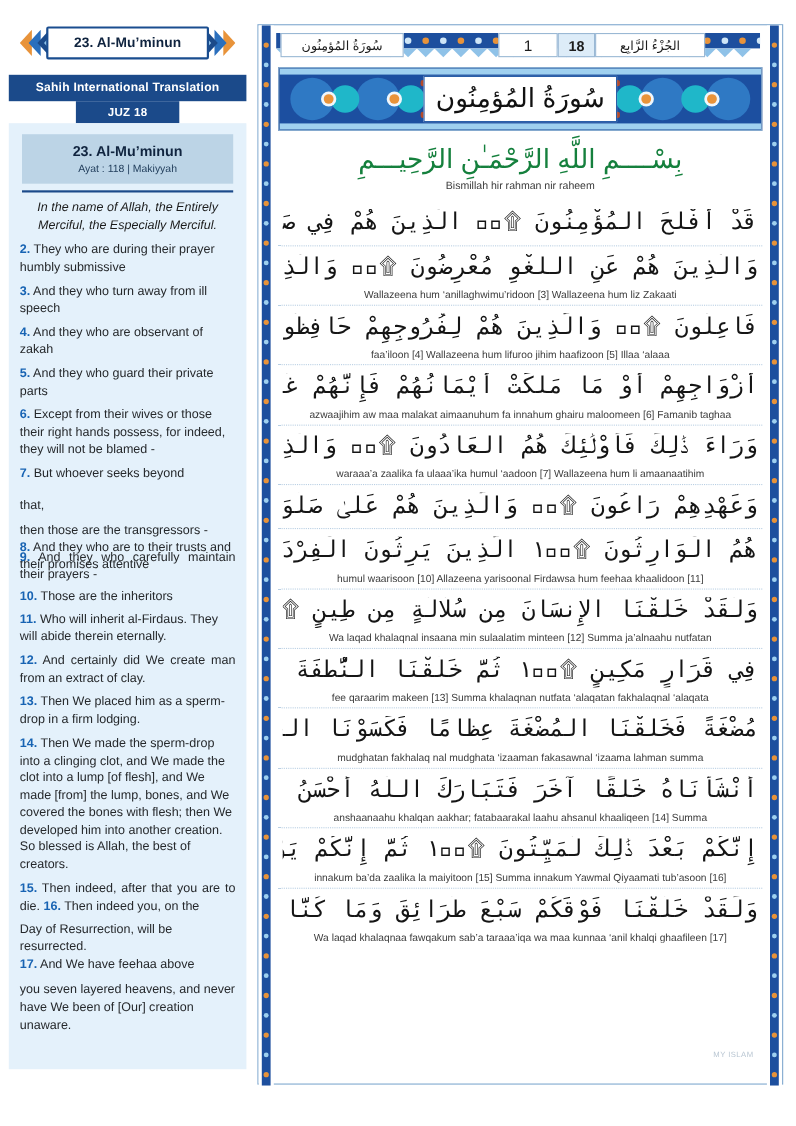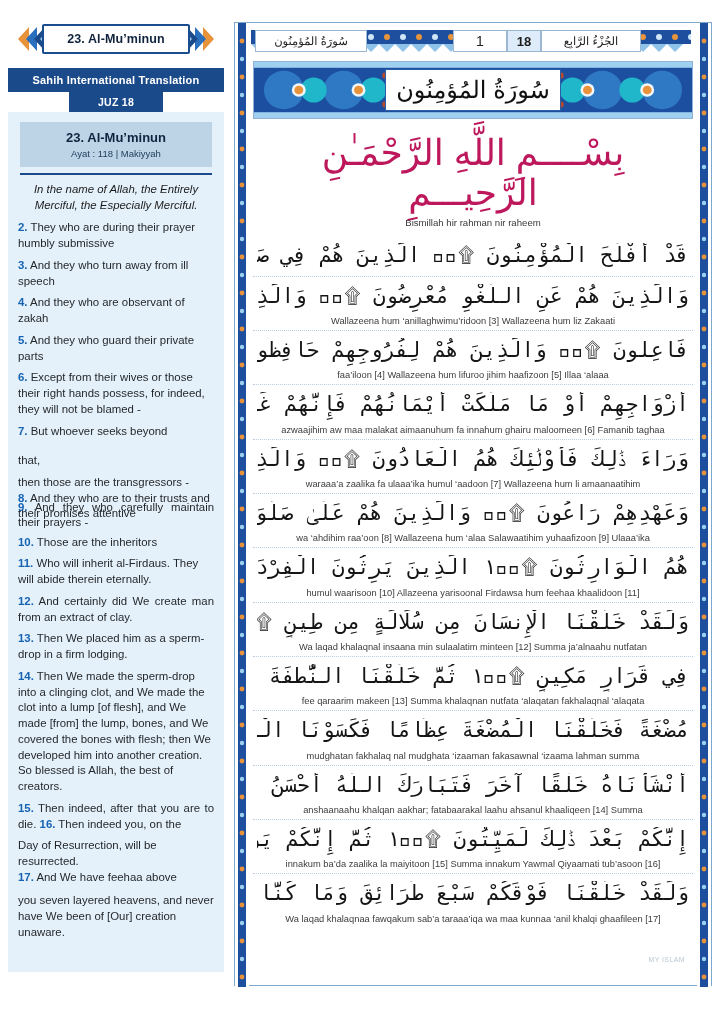--- a/index.html
+++ b/index.html
@@ -205,21 +205,21 @@
   .banner-plate span {
     font-size: 24px; color: #111; direction: rtl;
     line-height: 1;
   }
 
   .bismillah-block {
     text-align: center;
     padding: 14px 20px 6px 20px;
   }
   .bismillah-ar {
-    font-size: 36px; color: #be185d; direction: rtl; line-height: 1.1;
+    font-size: 24px; color: #15803d; direction: rtl; line-height: 1.1;
   }
   .bismillah-tr {
     font-size: 9.6px; color: #3a3a3a; margin-top: 5px;
   }
 
   .ayah-lines { margin: 2px 18px 0 18px; }
   .ayah-line {
     border-top: 1px dotted #b9cfe3;
     padding: 7px 4px 4px 4px;
   }
@@ -601,21 +601,20 @@
         <div class="ayah-line">
           <div class="ayah-ar">أَزْوَاجِهِمْ أَوْ مَا مَلَكَتْ أَيْمَانُهُمْ فَإِنَّهُمْ غَيْرُ مَلُومِينَ ۩٦۪ فَمَنِ ابْتَغَىٰ</div>
           <div class="ayah-tr">azwaajihim aw maa malakat aimaanuhum fa innahum ghairu maloomeen [6] Famanib taghaa</div>
         </div>
         <div class="ayah-line">
           <div class="ayah-ar">وَرَاءَ ذَٰلِكَ فَأُوْلَٰئِكَ هُمُ الْعَادُونَ ۩٧۪ وَالَّذِينَ هُمْ لِأَمَانَاتِهِمْ</div>
           <div class="ayah-tr">waraaa’a zaalika fa ulaaa’ika humul ‘aadoon [7] Wallazeena hum li amaanaatihim</div>
         </div>
         <div class="ayah-line">
           <div class="ayah-ar">وَعَهْدِهِمْ رَاعُونَ ۩٨۪ وَالَّذِينَ هُمْ عَلَىٰ صَلَوَاتِهِمْ يُحَافِظُونَ ۩٩۪ أُوْلَٰئِكَ</div>
-          <div class="ayah-tr">wa ‘ahdihim raa’oon [8] Wallazeena hum ‘alaa Salawaatihim yuhaafizoon [9] Ulaaa’ika</div>
         </div>
         <div class="ayah-line">
           <div class="ayah-ar">هُمُ الْوَارِثُونَ ۩١٠۪ الَّذِينَ يَرِثُونَ الْفِرْدَوْسَ هُمْ فِيهَا خَالِدُونَ ۩١١۪</div>
           <div class="ayah-tr">humul waarisoon [10] Allazeena yarisoonal Firdawsa hum feehaa khaalidoon [11]</div>
         </div>
         <div class="ayah-line">
           <div class="ayah-ar">وَلَقَدْ خَلَقْنَا الْإِنسَانَ مِن سُلَالَةٍ مِن طِينٍ ۩١٢۪ ثُمَّ جَعَلْنَاهُ نُطْفَةً</div>
           <div class="ayah-tr">Wa laqad khalaqnal insaana min sulaalatim minteen [12] Summa ja’alnaahu nutfatan</div>
         </div>
         <div class="ayah-line">

